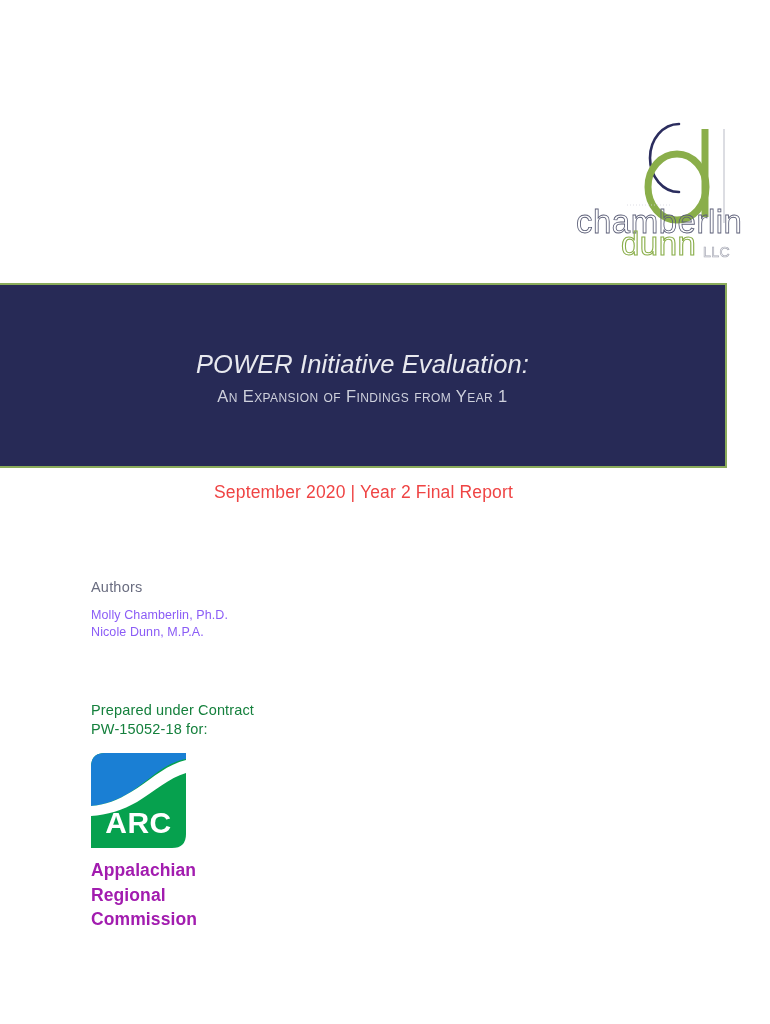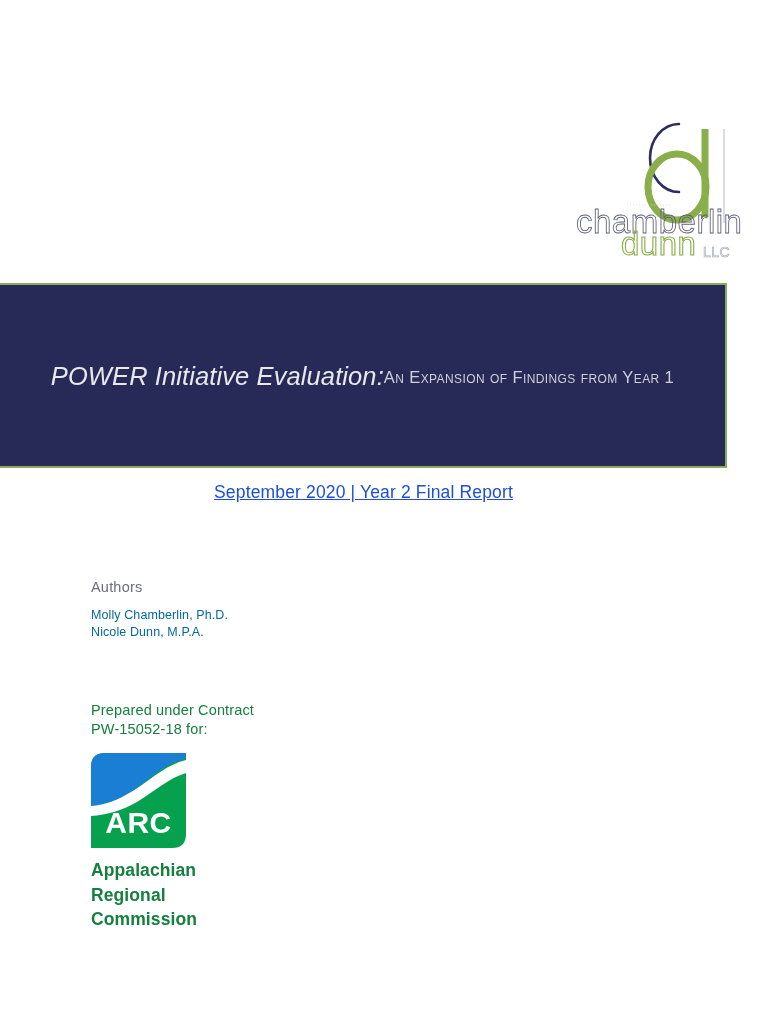--- a/index.html
+++ b/index.html
@@ -33,20 +33,21 @@
     left: 0px;
     top: 283px;
     width: 727px;
     height: 185px;
     background: #272a56;
     border-top: 2px solid #8aab5a;
     border-right: 2px solid #8aab5a;
     border-bottom: 2px solid #8aab5a;
     box-sizing: border-box;
     display: flex;
+    flex-direction: column;
     align-items: center;
     justify-content: center;
   }
   .title-line {
     color: #e8e9ef;
     font-style: italic;
     font-weight: 300;
     font-size: 25.5px;
     line-height: 38px;
     letter-spacing: 0.1px;
@@ -64,41 +65,40 @@
     white-space: nowrap;
   }
 
   
   #date-line {
     position: absolute;
     left: 0;
     top: 482px;
     width: 727px;
     text-align: center;
-    color: #1d4ed8;
+    color: #ef4444;
     font-size: 17.5px;
     letter-spacing: 0.15px;
-    text-decoration: underline;
   }
 
   
   #authors-block {
     position: absolute;
     left: 91px;
     top: 543px;
     margin-top: 36px;
   }
   #authors-heading {
     color: #6a6d80;
     font-size: 14.5px;
     letter-spacing: 0.2px;
     margin-bottom: 12px;
   }
   .author-name {
-    color: #0369a1;
+    color: #8b5cf6;
     font-size: 12.5px;
     line-height: 17px;
     letter-spacing: 0.1px;
   }
 
   #contract-block {
     position: absolute;
     left: 91px;
     top: 701px;
   }
@@ -116,21 +116,21 @@
     top: 753px;
     width: 95px;
     height: 77px;
   }
   #arc-logo svg { display: block; }
 
   #arc-wordmark {
     position: absolute;
     left: 91px;
     top: 858px;
-    color: #15803d;
+    color: #a21caf;
     font-size: 17.5px;
     font-weight: bold;
     line-height: 24.5px;
     letter-spacing: 0.1px;
   }
 </style>
 </head>
 <body>
 
 <div id="cd-logo">

